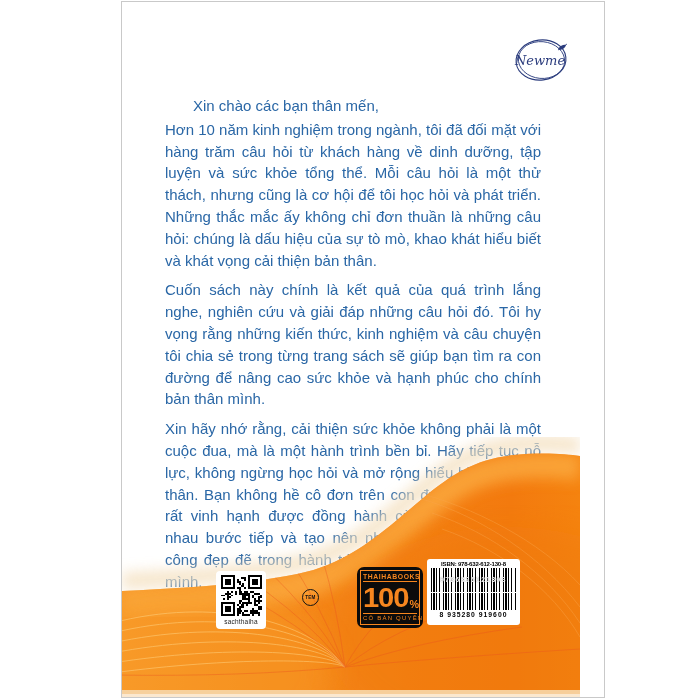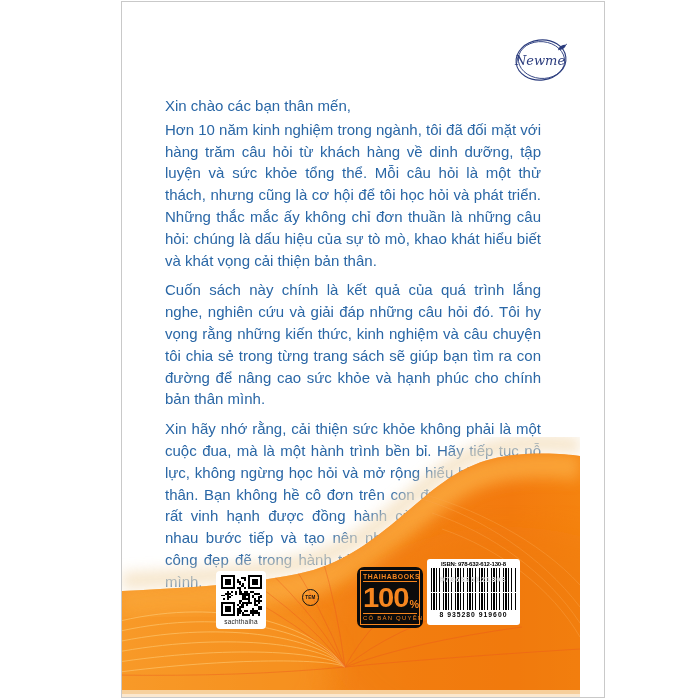--- a/index.html
+++ b/index.html
@@ -14,21 +14,21 @@
   
   .brand-logo { position:absolute; left:392px; top:34px; width:58px; height:50px; }
   .brand-logo text { font-family:"DejaVu Serif", serif; font-style:italic; }
 
   
   .letter {
     position:absolute; left:43px; top:93px; width:376px;
     color:#2a67a6; font-size:15px; line-height:21.8px;
   }
   .letter p { text-align:justify; margin:0 0 8px 0; }
-  .letter .greeting { text-align:left; margin-bottom:2px; }
+  .letter .greeting { text-align:left; margin-bottom:2px;margin-left:28px; }
   .closing-block { margin-top:5px; }
   .closing-line { color:#2a67a6; }
   .sig { color:#1e5ea9; font-weight:bold; font-style:italic; font-size:15.5px; line-height:22.5px; }
 
   
   .wave { position:absolute; left:0; bottom:0; width:458px; height:260px; display:block; }
 
   
   .qr-card {
     position:absolute; left:94px; top:569px; width:50px; height:58px;

